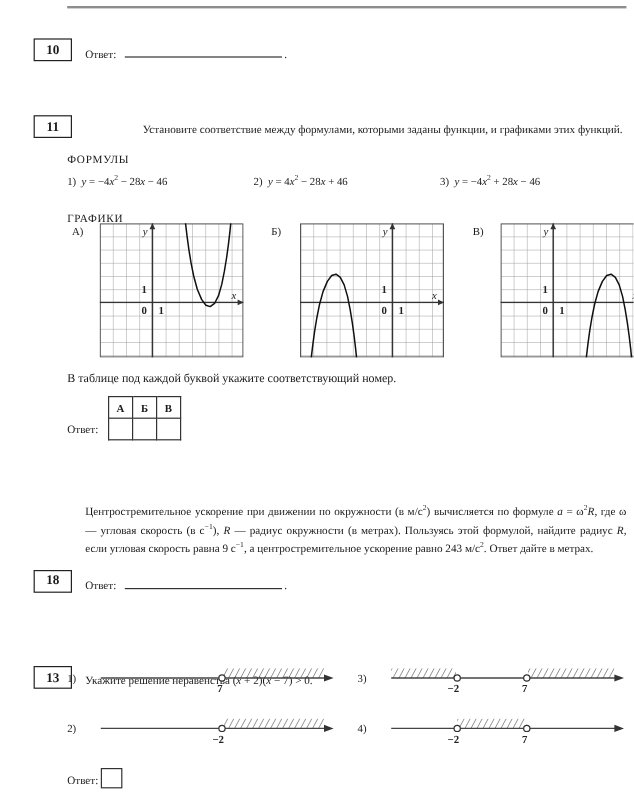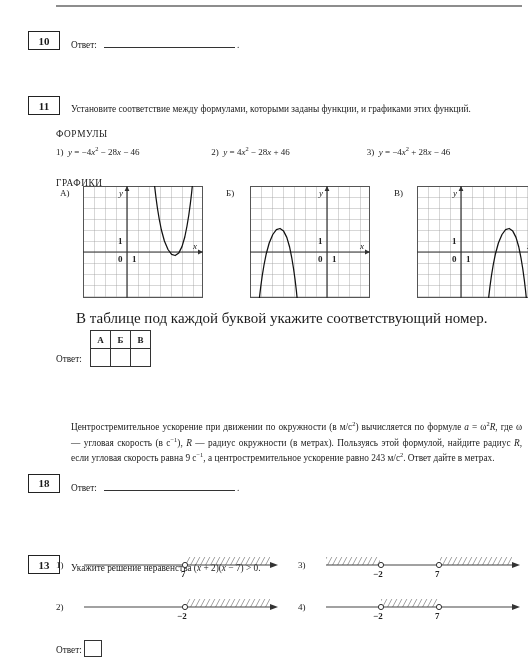--- a/index.html
+++ b/index.html
@@ -50,21 +50,21 @@
     font-size:9px;font-weight:bold;
   }
   .grid-tbl td.hdr{border:1px solid #333;}
 
   .inline-sq{display:inline-block;width:16px;height:15px;border:1px solid #333;vertical-align:-4px;}
 
   
   .opt{position:absolute;font-size:9px;}
   .opt .lbl{position:absolute;left:0;top:8px;}
 
-  .small-note{font-size:15px;margin-left:20px;}
+  .small-note{font-size:10px;}
   em{font-style:italic;}
 </style>
 </head>
 <body>
 
 <div class="page">
 
   <div class="rule-top"></div>
 
   <div class="task" style="left:28px;top:22px;width:494px;">
@@ -73,21 +73,21 @@
       <div class="ans-line" style="margin-top:17px;">
         <span class="ans-label">Ответ:</span>
         <span class="ans-rule"></span>
         <span class="ans-dot">.</span>
       </div>
     </div>
   </div>
 
   <div class="task" style="left:28px;top:96px;width:494px;">
     <div class="num-box">11</div>
-    <div style="width:452px;">
+    <div style="width:452px;margin-left:48px;">
       <div class="body-text">Установите соответствие между формулами, которыми заданы функции, и графиками этих функций.</div>
     </div>
   </div>
 
   <div style="position:absolute;left:56px;top:129px;width:466px;" class="center">ФОРМУЛЫ</div>
 
   <div class="formulas">
     <div class="fml">
       <span>1)</span>
       <i>&nbsp;y</i> = −4<i>x</i><sup>2</sup> − 28<i>x</i> − 46

